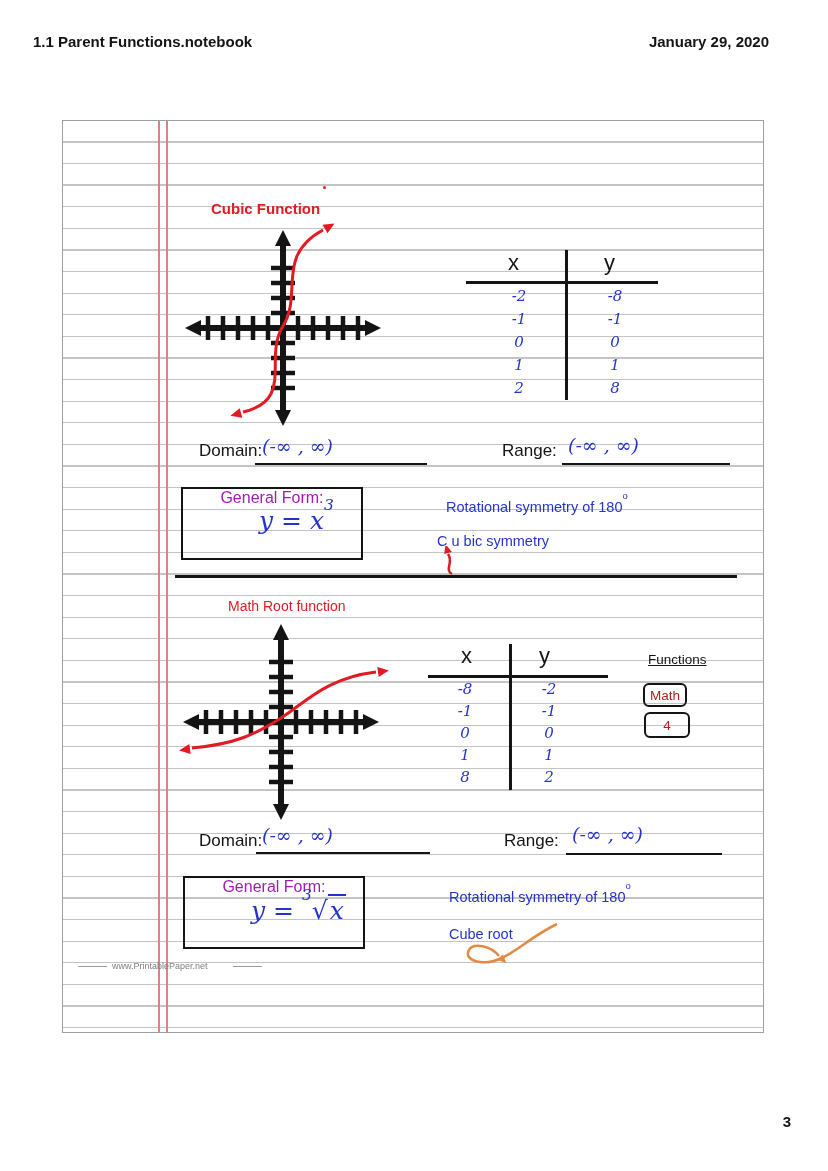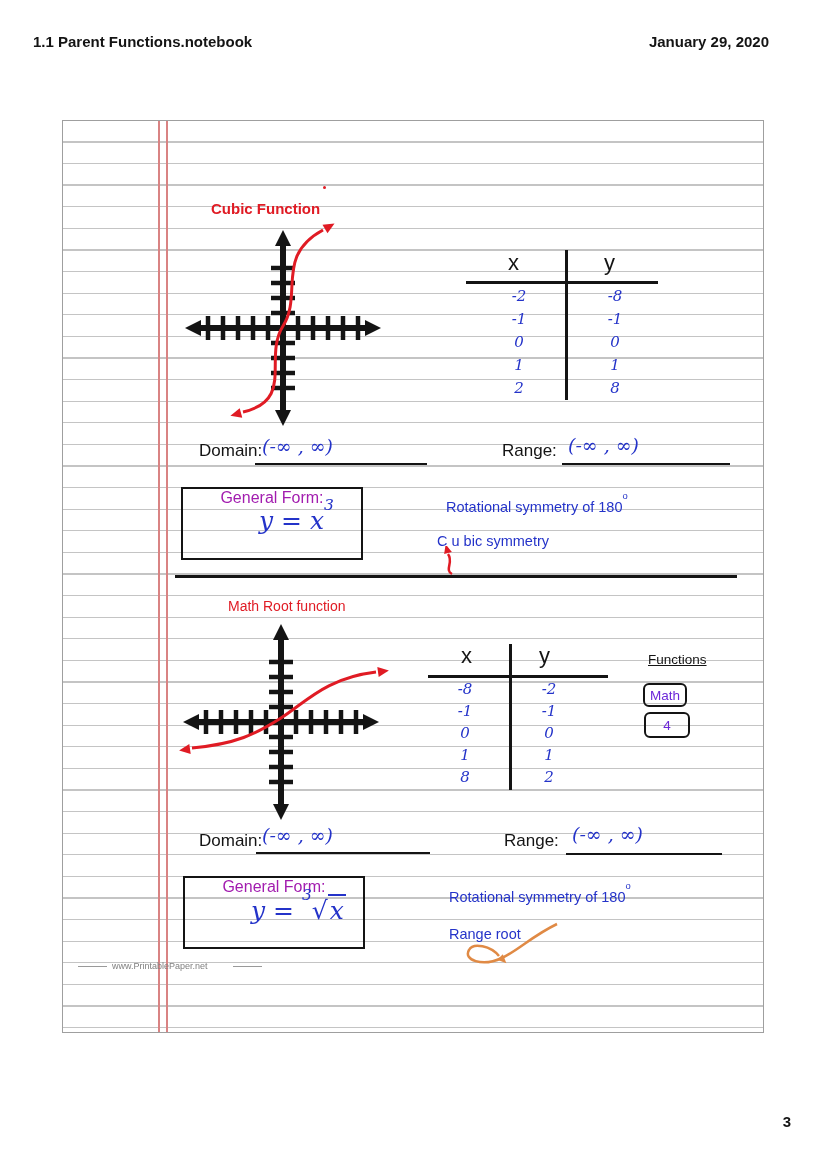--- a/index.html
+++ b/index.html
@@ -29,21 +29,21 @@
   .formula sup { font-size:0.62em; position:relative; top:-0.65em; }
   .radicand { border-top:2px solid #2433c9; padding:0 2px; }
   .note { position:absolute; font-size:14.5px; color:#2433c9; }
   .note sup { font-size:0.65em; position:relative; top:-0.7em; }
   .dr-label { position:absolute; font-size:17px; color:#141414; }
   .dr-value { position:absolute; font-size:19px; }
   .underline-rule { position:absolute; height:1.8px; background:#141414; }
   .divider { position:absolute; left:175px; top:575px; width:562px; height:3px; background:#141414; }
   .calc-label { position:absolute; font-size:13.5px; text-decoration:underline; color:#141414; }
   .calc-btn { position:absolute; border:2.5px solid #141414; border-radius:6px; font-size:13.5px;
-              display:flex; align-items:center; justify-content:center; box-sizing:border-box; color:#6d28d9; }
+              display:flex; align-items:center; justify-content:center; box-sizing:border-box; color:#b91c1c; }
   .red-dot { position:absolute; left:323px; top:186px; width:3px; height:3px; border-radius:50%; background:#e01b24; }
   .watermark { position:absolute; left:112px; top:961px; font-size:9px; color:#808080; }
   .wm-dash { position:absolute; top:966px; width:29px; height:1px; background:#9a9a9a; }
   .page-num { position:absolute; right:37px; top:1113px; font-size:15px; font-weight:bold; }
 </style>
 </head>
 <body>
 
 <div class="page">
 
@@ -234,21 +234,21 @@
     </div>
     <div class="formula hand" style="left:222px;top:896px">
       <span>y =</span>
       <sup>3</sup><span>√</span><span class="radicand">x</span>
     </div>
 
     
     <div class="note" style="left:449px;top:887px">
       <span>Rotational symmetry of 180</span><sup>o</sup>
     </div>
-    <div class="note" style="left:449px;top:926px">Range root</div>
+    <div class="note" style="left:449px;top:926px">Cube root</div>
     <svg class="abs" style="left:457px;top:916px" width="115" height="55" viewBox="0 0 115 55">
       <path d="M 100 8 C 75 20, 62 34, 45 42 C 25 51, 6 44, 12 34 C 16 26, 34 30, 42 40" fill="none" stroke="#e08a45" stroke-width="2.5"></path>
       <polygon points="0,-4 9,0 0,4" transform="translate(43,41) rotate(45)" fill="#e08a45"></polygon>
     </svg>
   </div>
 
   
   <div class="wm-dash" style="left:78px"></div>
   <div class="watermark">www.PrintablePaper.net</div>
   <div class="wm-dash" style="left:233px"></div>

